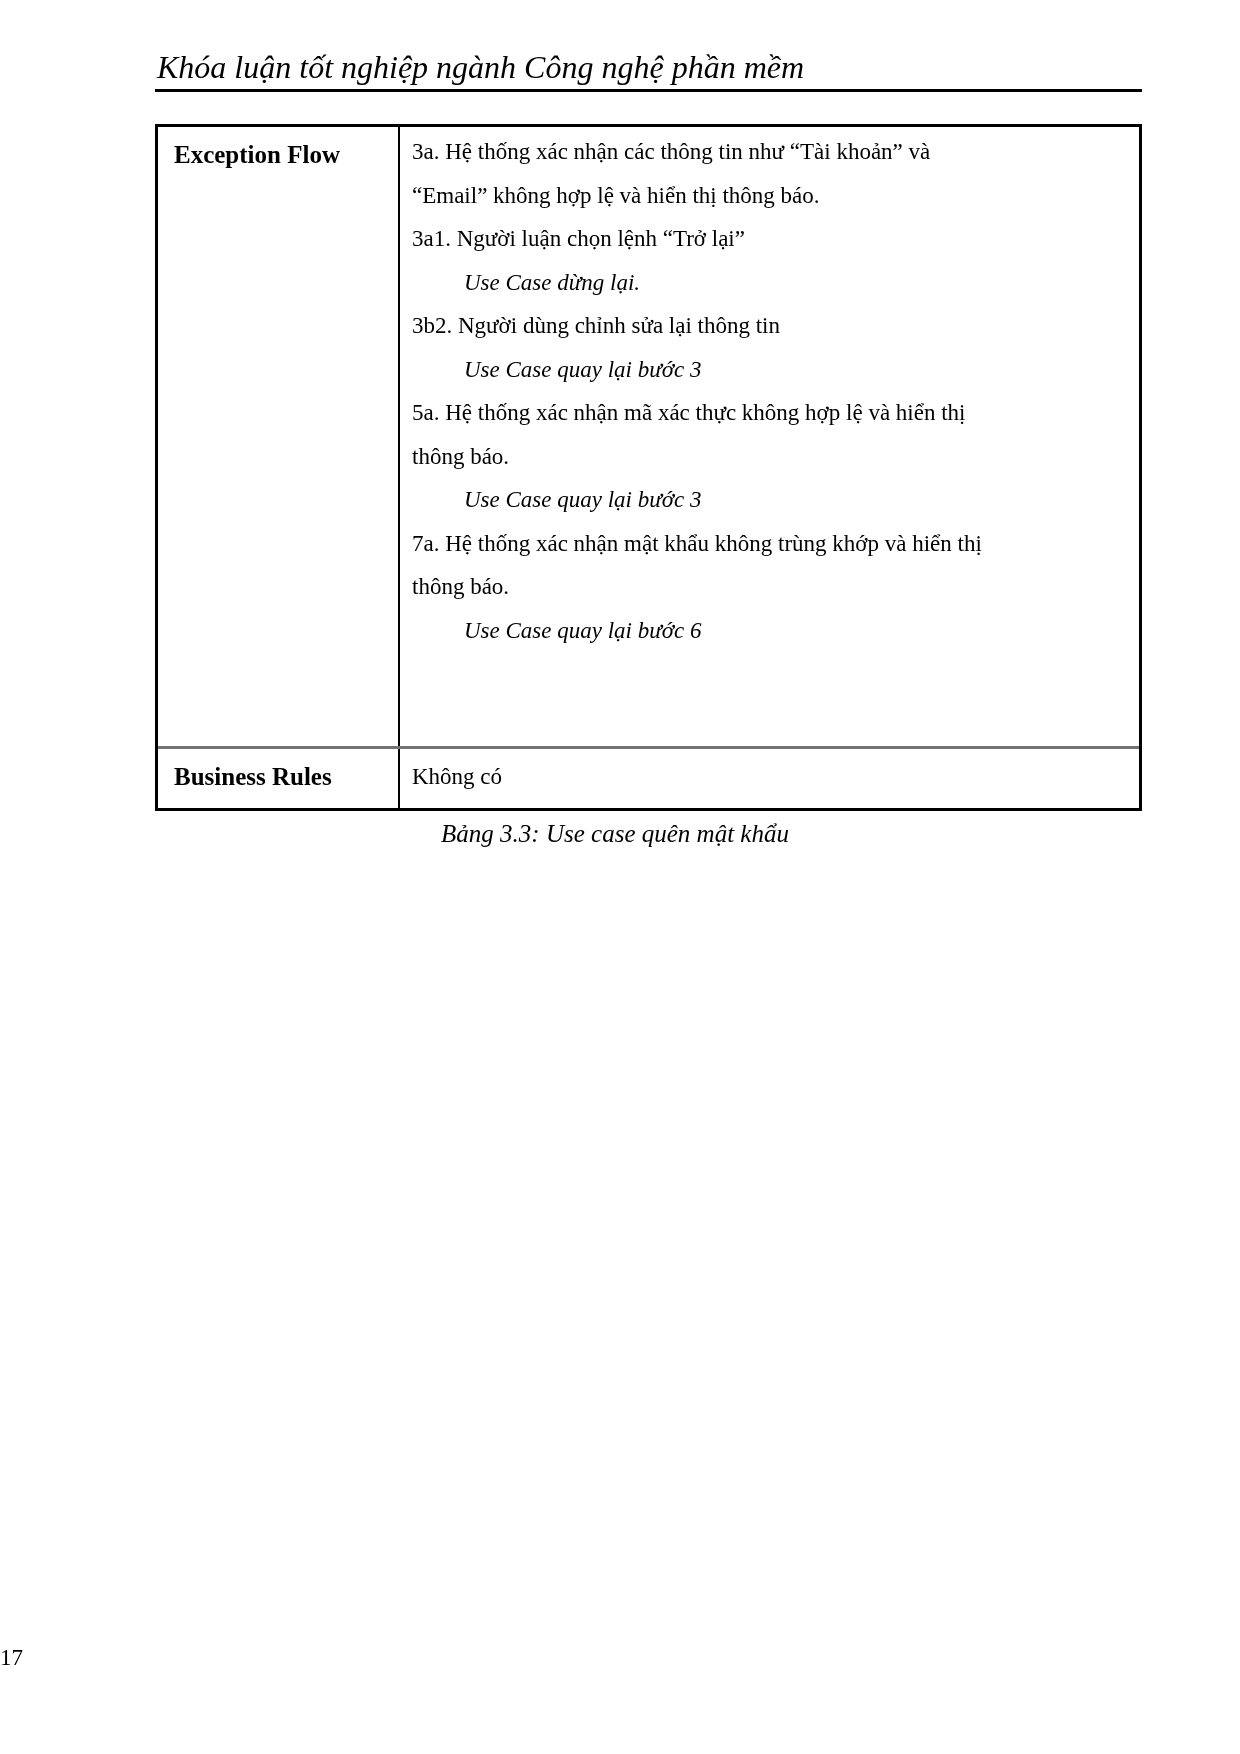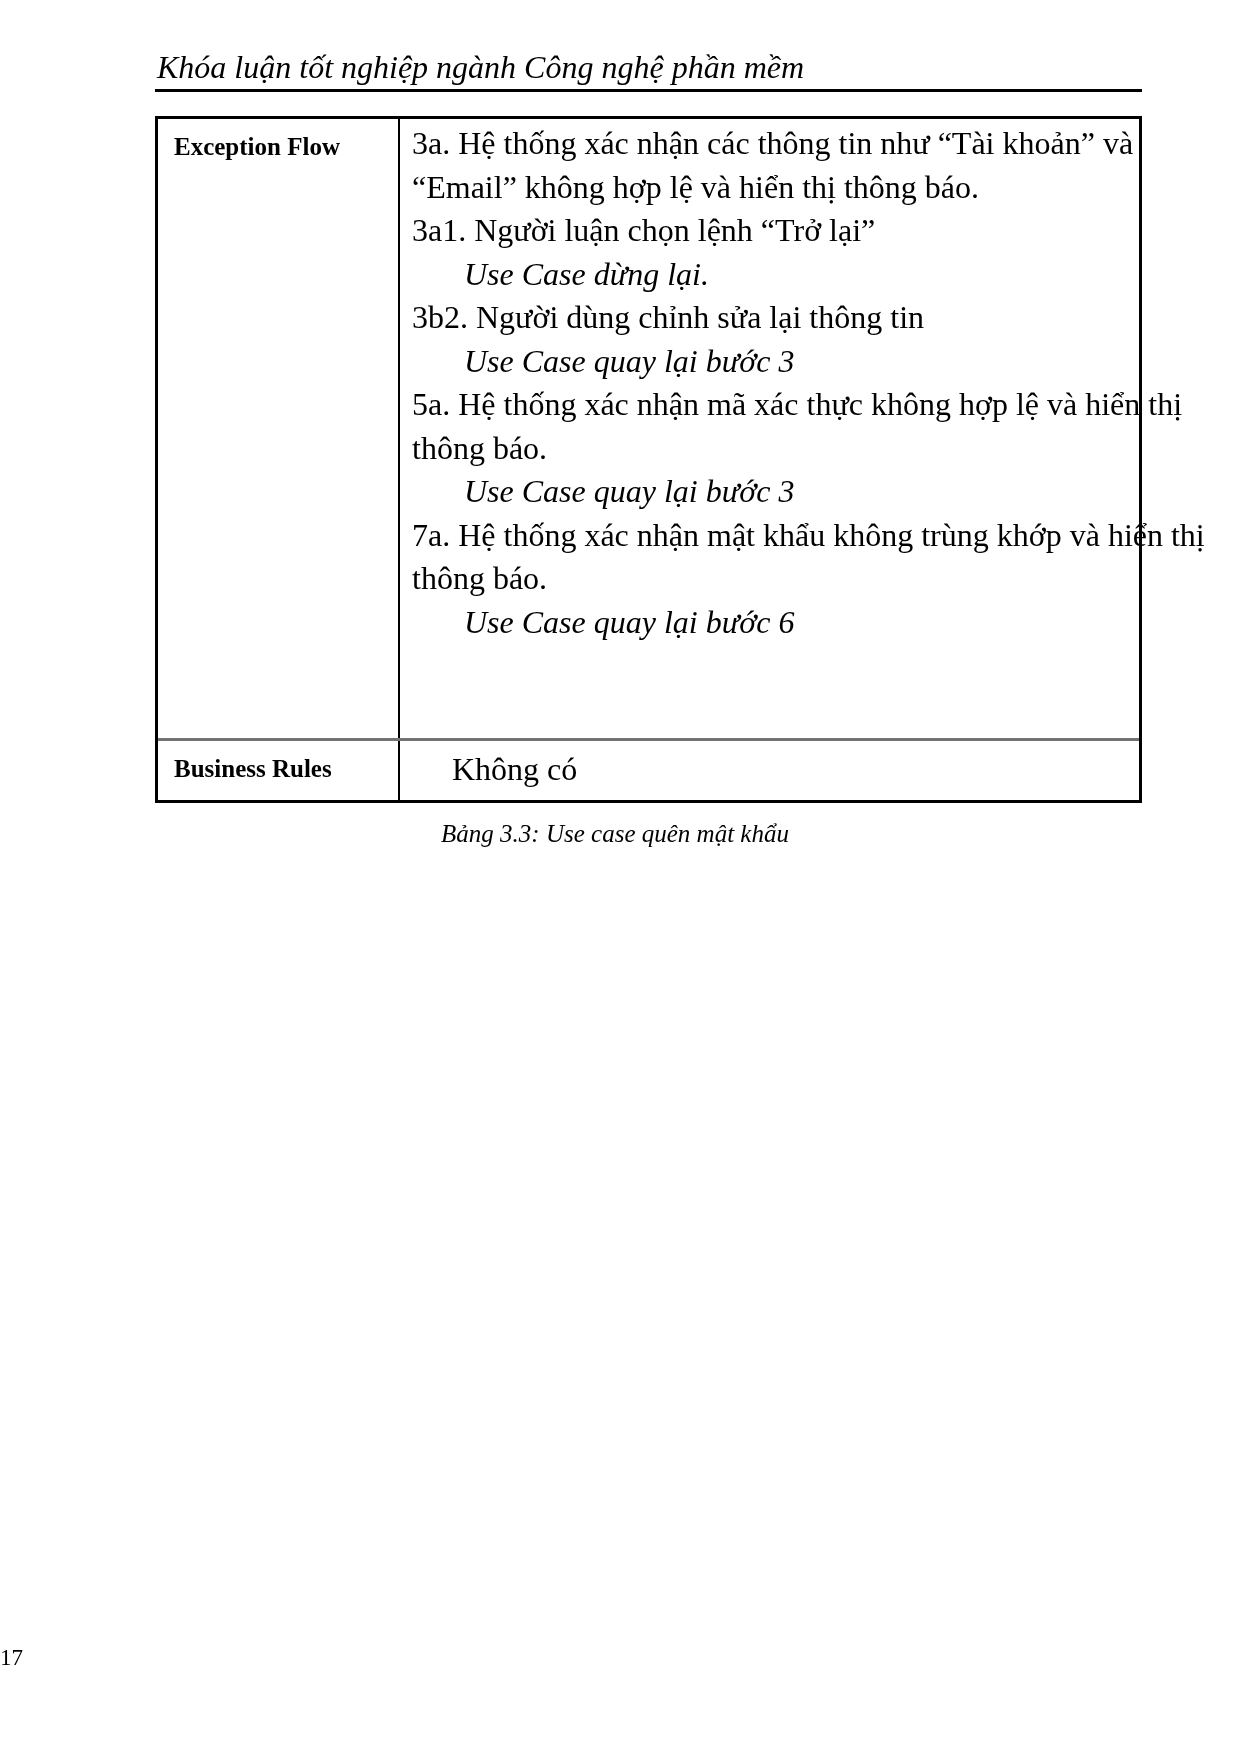--- a/index.html
+++ b/index.html
@@ -37,21 +37,21 @@
     top: 89px;
     width: 987px;
     height: 0;
     border-top: 3px solid #000000;
   }
 
   
   .uc-table {
     position: absolute;
     left: 155px;
-    top: 116px;
+    top: 124px;
     width: 987px;
     border: 3px solid #000000;
     box-sizing: border-box;
   }
   .uc-row {
     display: flex;
     align-items: stretch;
   }
   .uc-row + .uc-row {
     border-top: 3px solid #737373;
@@ -65,35 +65,34 @@
     box-sizing: border-box;
     padding: 11px 8px 0 16px;
     font-weight: bold;
     font-size: 25px;
     line-height: 34px;
   }
   .uc-cell-content {
     flex: 1 1 auto;
     box-sizing: border-box;
     padding: 3px 10px 0 12px;
-    font-size: 32px;
+    font-size: 23px;
   }
   .uc-line {
     line-height: 43.5px;
     white-space: nowrap;
   }
   .uc-line.indent {
     padding-left: 52px;
   }
   .uc-line.italic {
     font-style: italic;
   }
   .uc-cell-content.single .uc-line {
     line-height: 50px;
-    margin-left: 40px;
   }
 
   
   .table-caption {
     position: absolute;
     left: 155px;
     top: 820px;
     width: 920px;
     text-align: center;
     font-style: italic;

